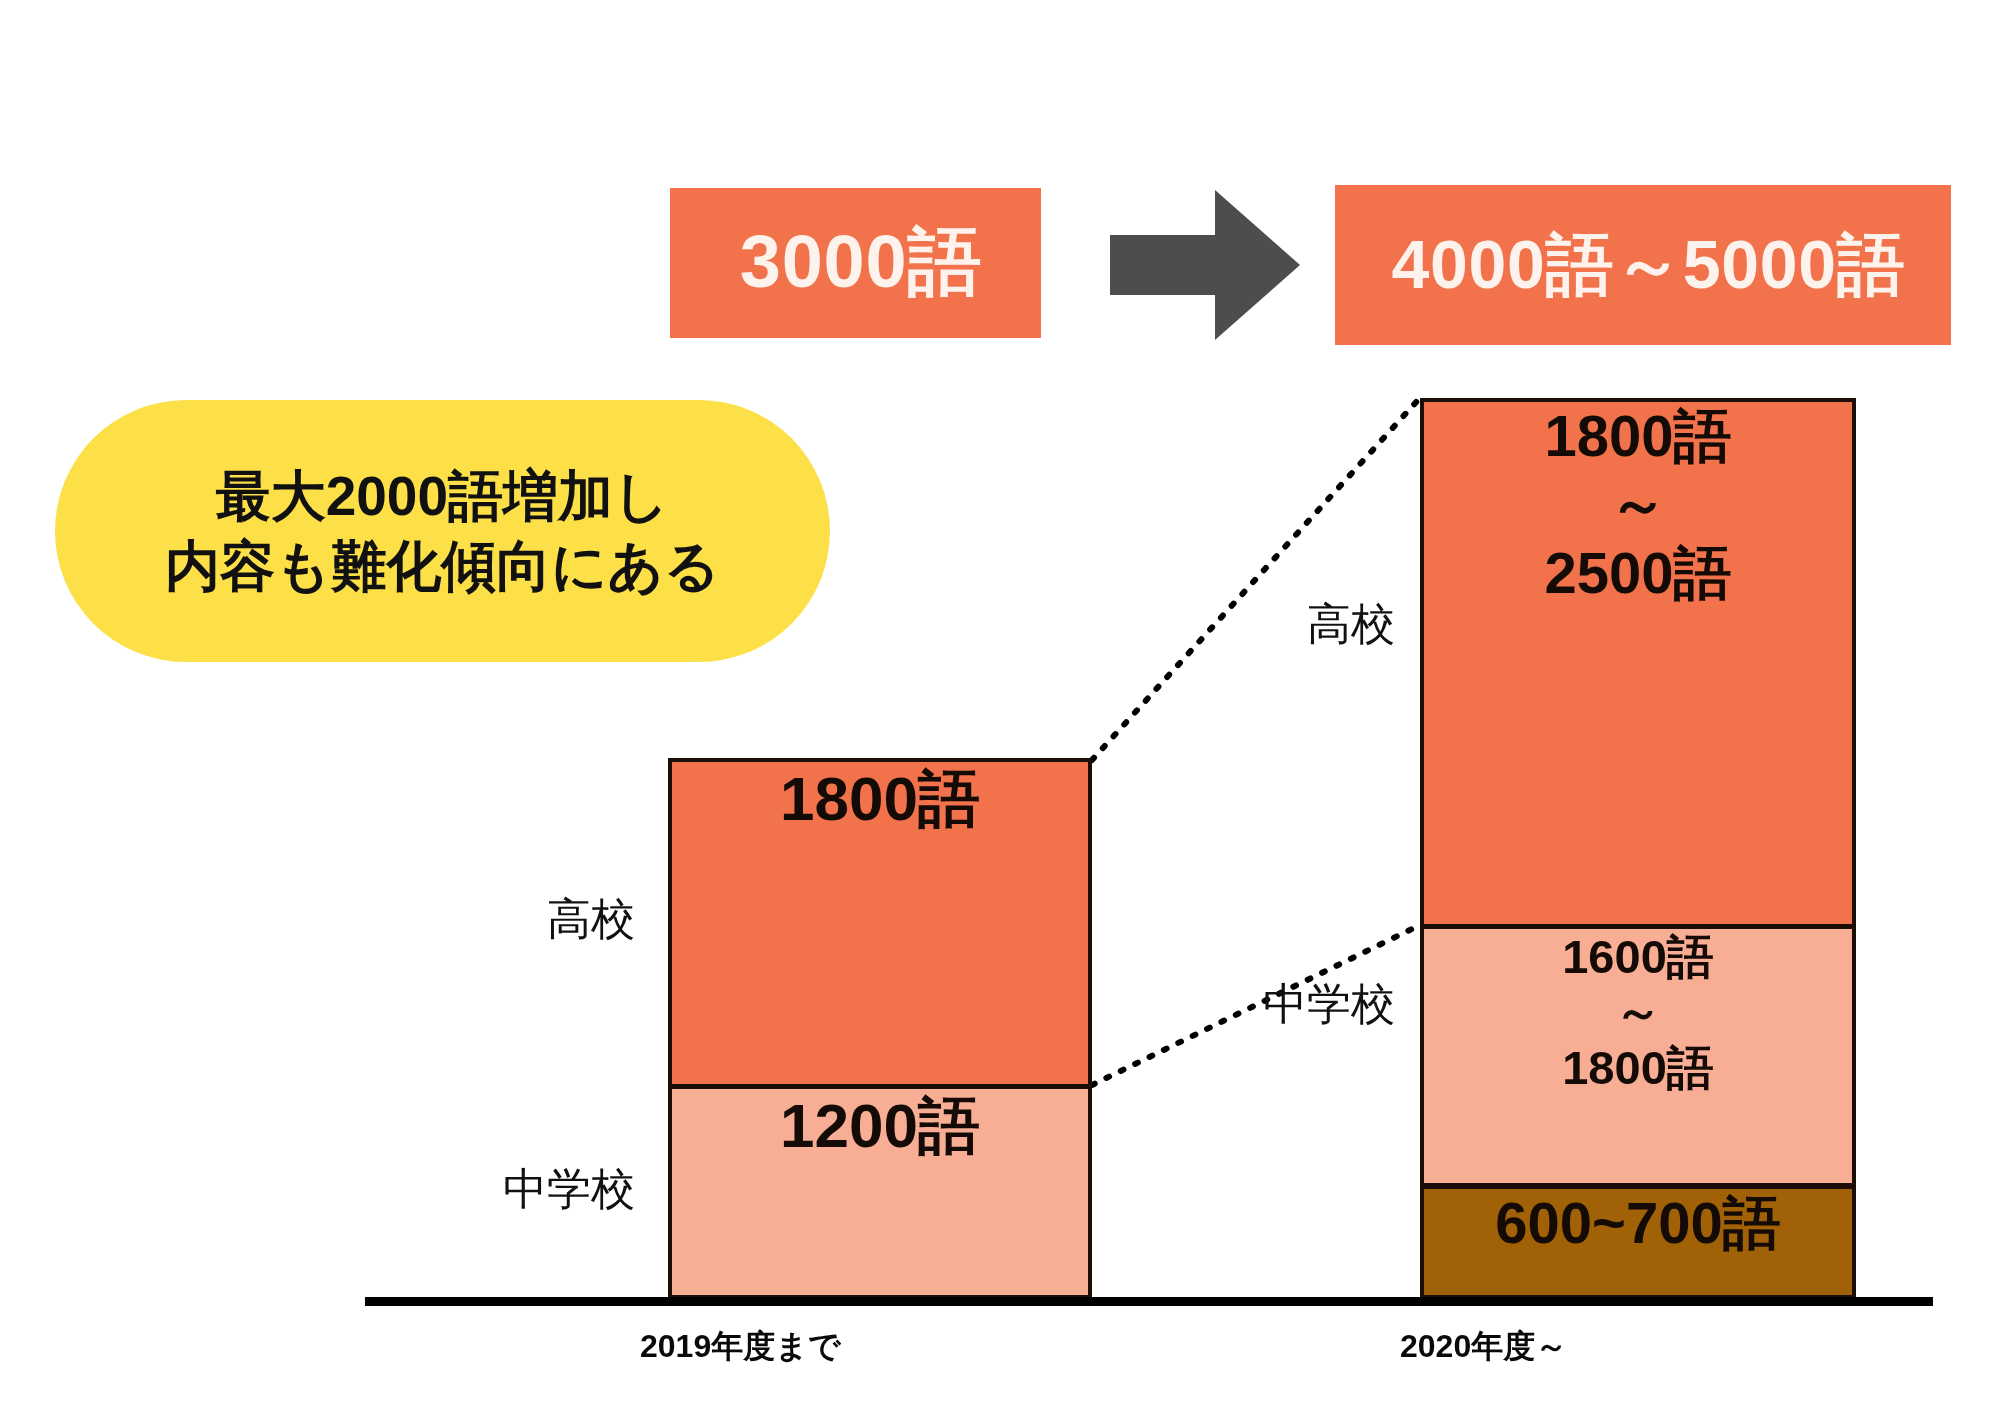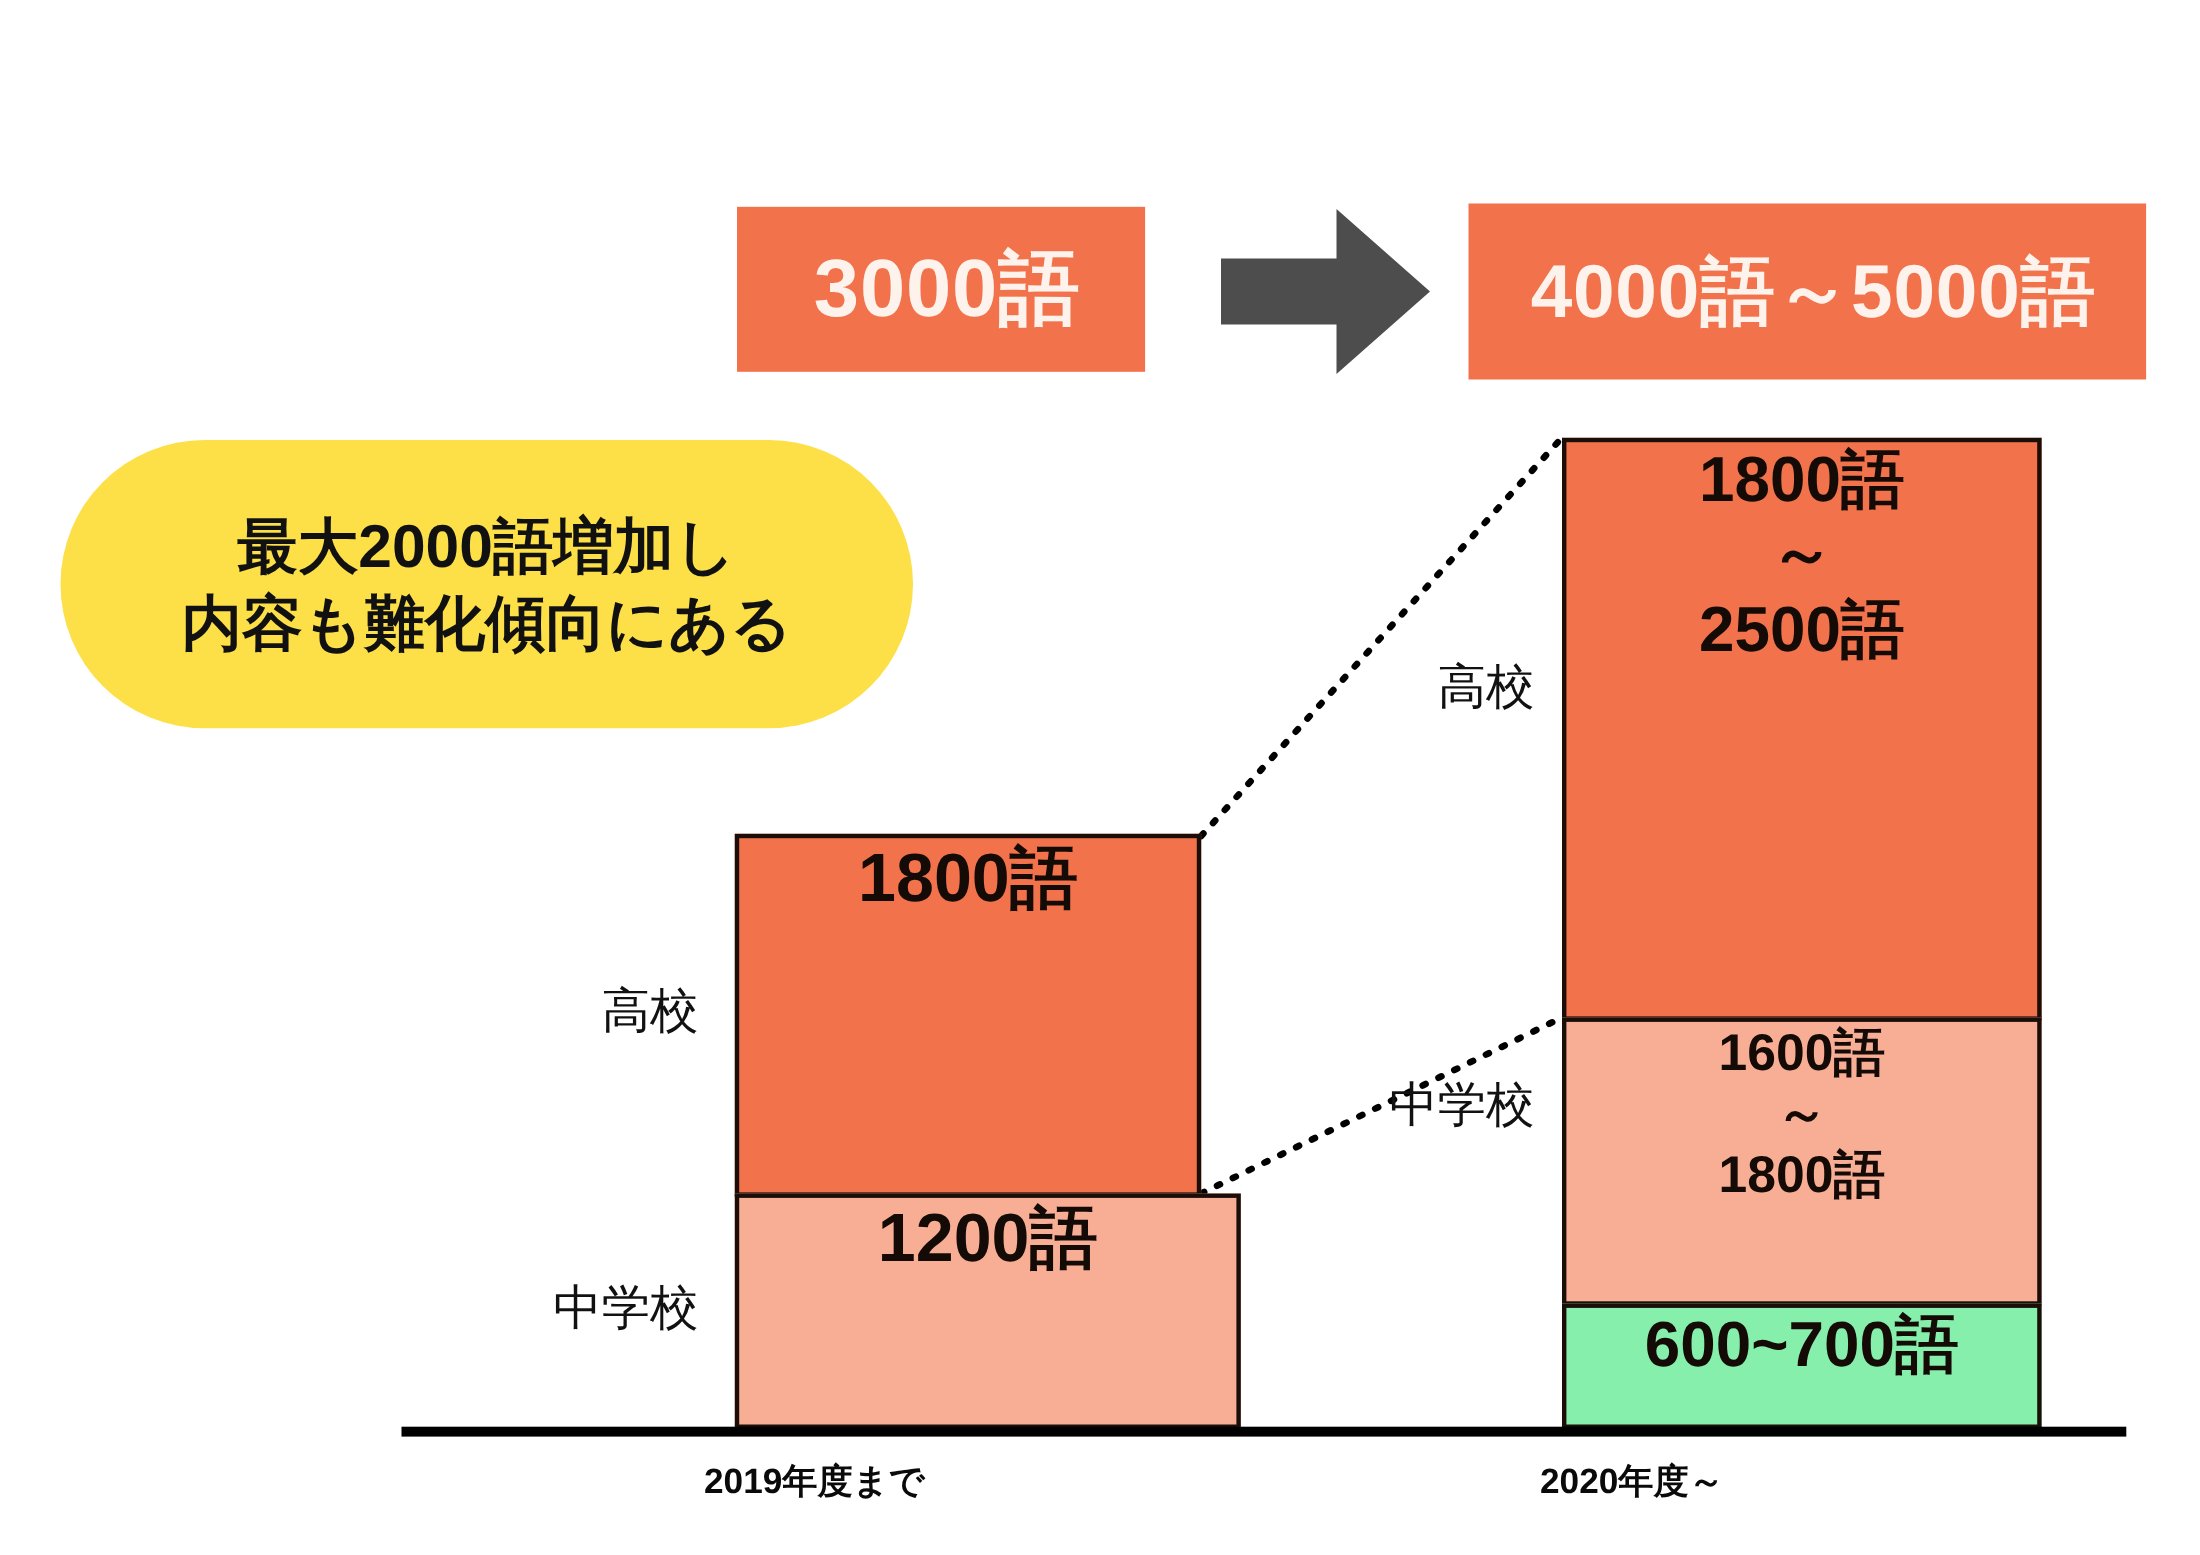--- a/index.html
+++ b/index.html
@@ -54,25 +54,25 @@
     border:4px solid #1b0d08;
     display:flex;align-items:flex-start;justify-content:center;
     color:#140a06;
     font-weight:700;
     text-align:center;
     line-height:1.18;
     white-space:pre-line;
   }
   .seg-dark{background:#F1724B;}
   .seg-light{background:#F7AE95;}
-  .seg-yellow{background:#86efac;}
+  .seg-yellow{background:#a16207;}
 
   
   #left-hs {left:668px;top:758px;width:424px;height:330px;font-size:62px;}
-  #left-jhs{left:668px;top:1085px;width:460px;height:214px;font-size:62px;}
+  #left-jhs{left:668px;top:1085px;width:424px;height:214px;font-size:62px;}
 
   
   #right-hs {left:1420px;top:398px;width:436px;height:530px;font-size:58px;}
   #right-jhs{left:1420px;top:925px;width:436px;height:262px;font-size:47px;}
   #right-es {left:1420px;top:1185px;width:436px;height:114px;font-size:58px;}
 
   
   .side-label{
     position:absolute;
     color:#111111;

